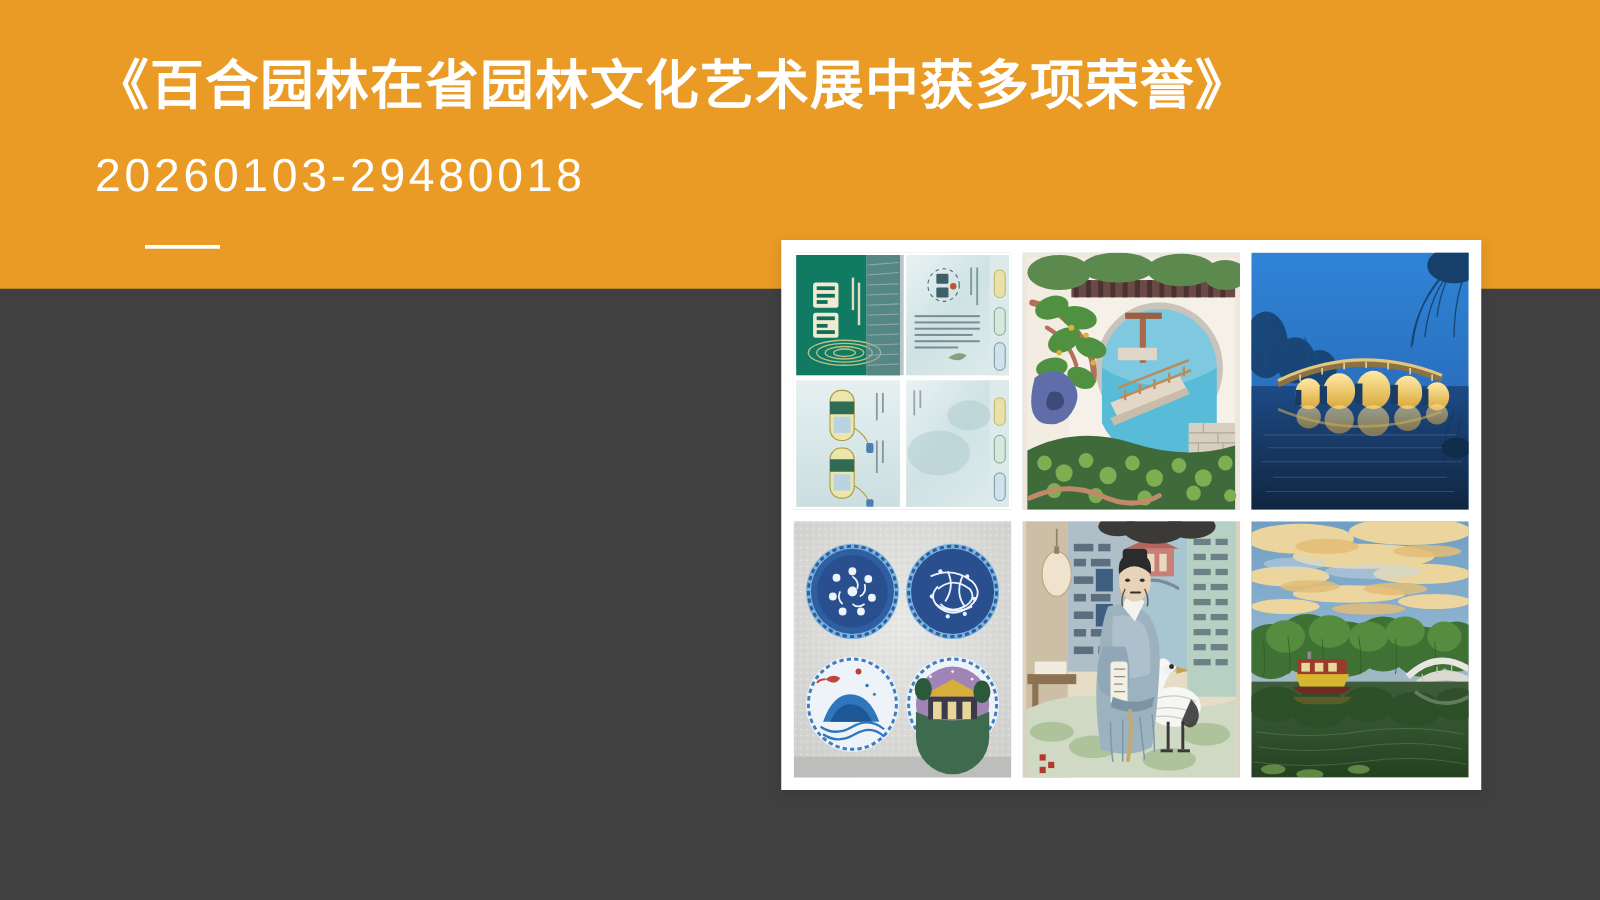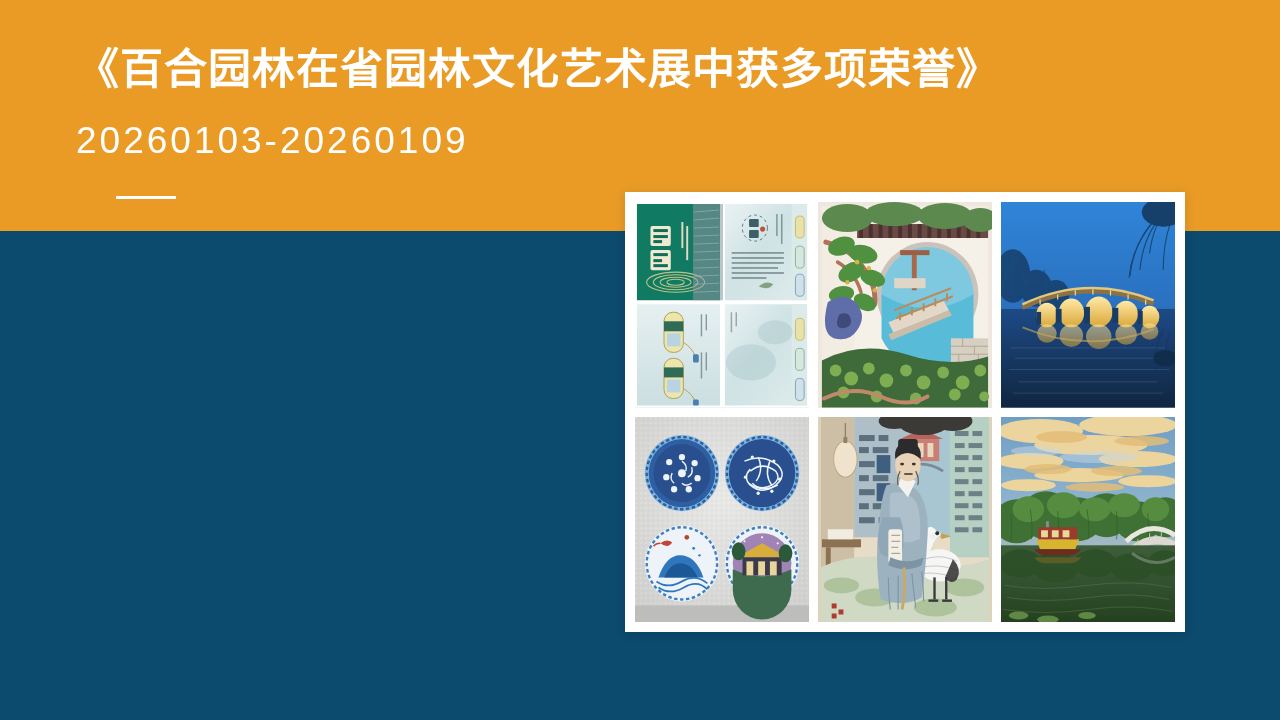--- a/index.html
+++ b/index.html
@@ -10,21 +10,21 @@
     height: 720px;
     overflow: hidden;
     background: #ffffff;
     font-family: "Liberation Sans", "DejaVu Sans", sans-serif;
   }
 
   #slide {
     position: relative;
     width: 1280px;
     height: 720px;
-    background: #0c4a6e;
+    background: #404040;
     overflow: hidden;
   }
 
   
   .header-band {
     position: absolute;
     left: 0;
     top: 0;
     width: 1280px;
     height: 231px;
@@ -113,21 +113,21 @@
 </style>
 </head>
 <body>
 
 <div id="slide">
 
   <div class="header-band"></div>
 
   <div class="title-main">《百合园林在省园林文化艺术展中获多项荣誉》</div>
 
-  <div class="title-date">20260103-20260109</div>
+  <div class="title-date">20260103-29480018</div>
 
   <div class="title-rule"></div>
 
 
   <div class="photo-card">
     <div class="photo-grid">
 
       <div class="cell">
         <svg viewBox="0 0 180 205" preserveAspectRatio="none">
           <defs>

